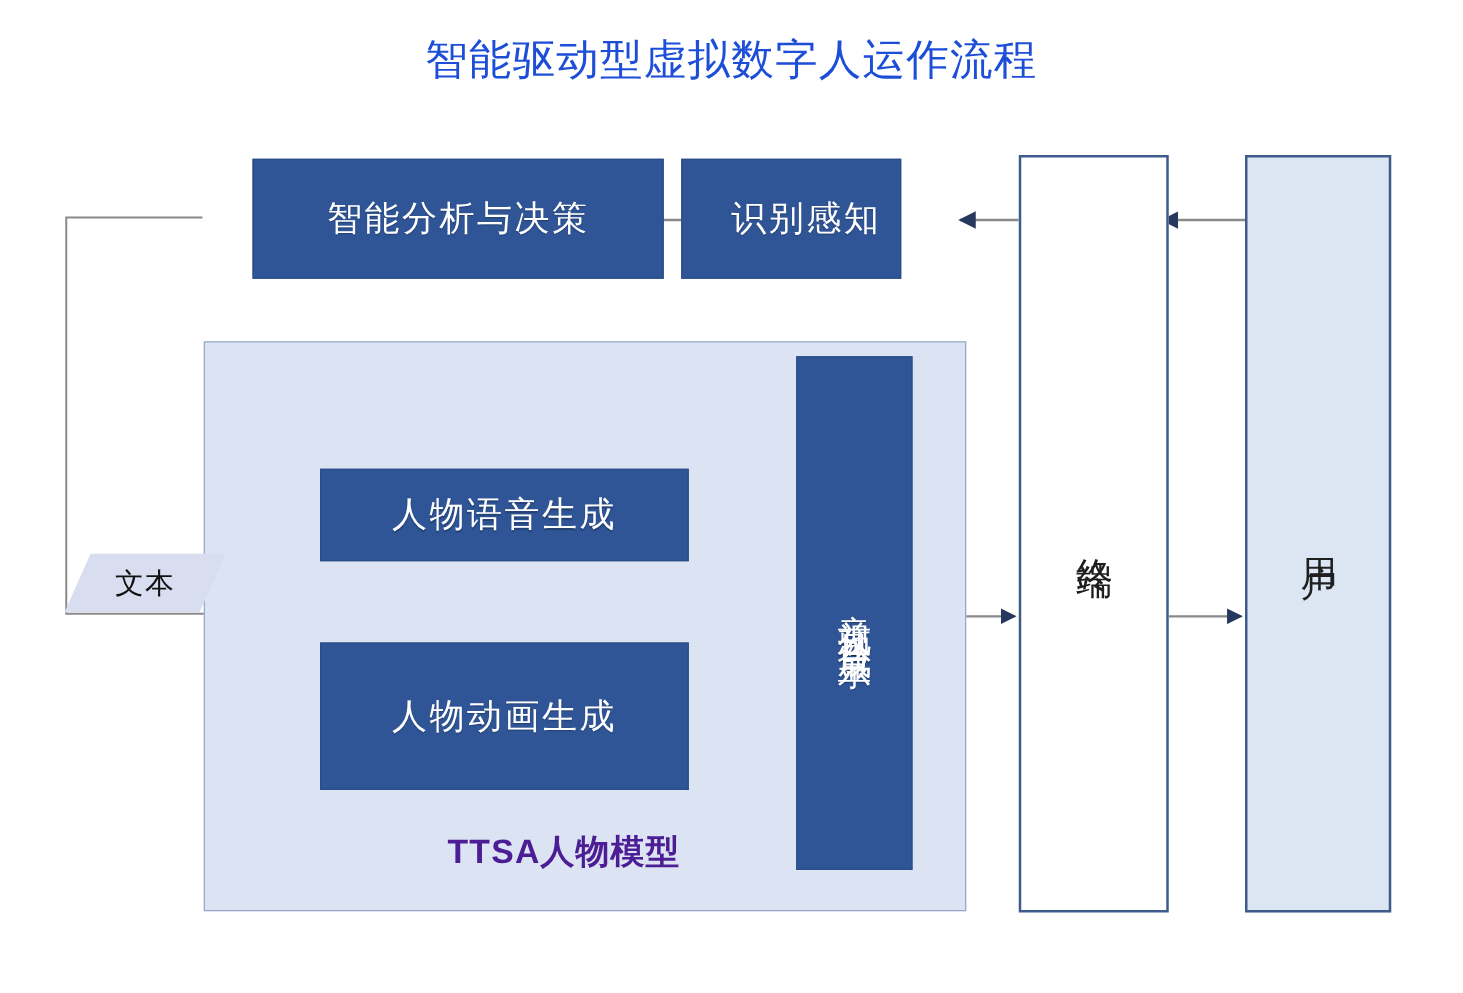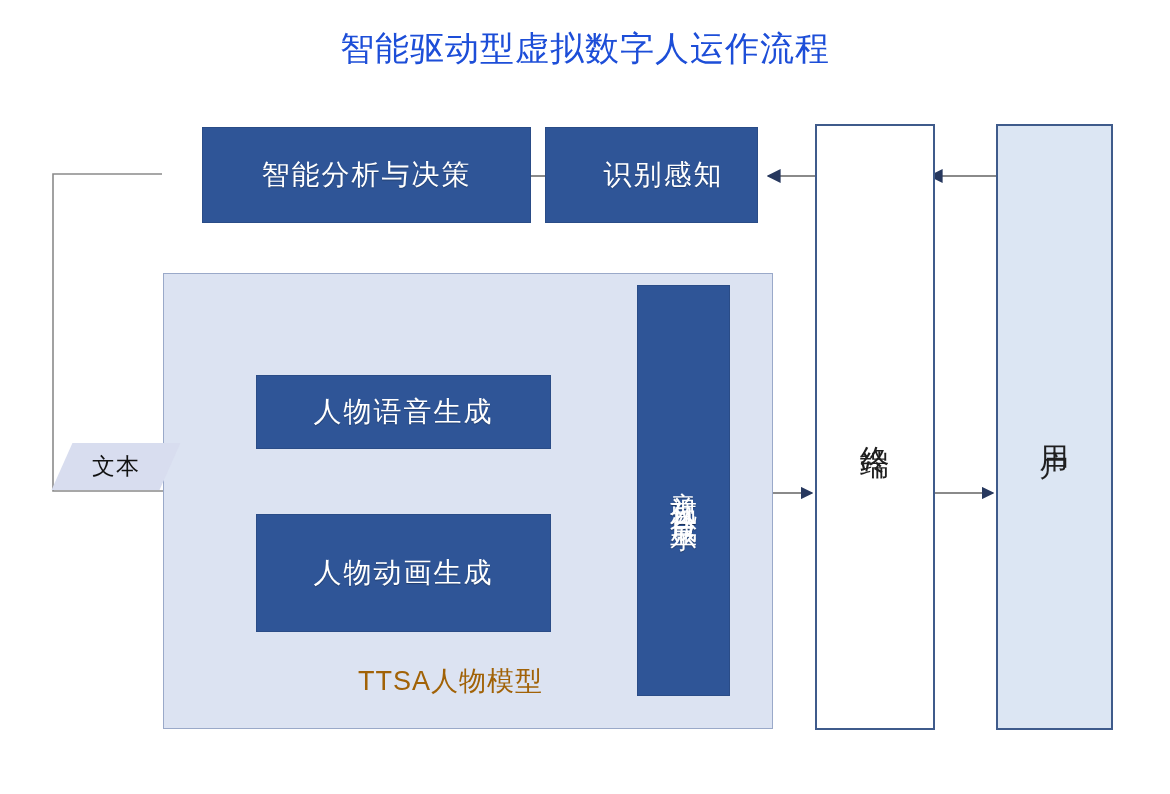--- a/index.html
+++ b/index.html
@@ -62,22 +62,22 @@
   }
   .ttsa-container {
     position: absolute;
     box-sizing: border-box;
     background: #DCE3F2;
     border: 1px solid #9aa9c9;
   }
   .ttsa-label {
     position: absolute;
     font-size: 27px;
-    font-weight: normal;
-    color: #a16207;
+    font-weight: bold;
+    color: #4c1d95;
     letter-spacing: 1px;
     white-space: nowrap;
   }
   .column {
     position: absolute;
     box-sizing: border-box;
     border: 2px solid #3f5b8b;
     display: flex;
     align-items: center;
     justify-content: center;
@@ -169,21 +169,21 @@
 
     <g>
       <line x1="935" y1="493" x2="993" y2="493" stroke="#8A8A8A" stroke-width="1.8" marker-end="url(#arrL)"></line>
     </g>
   </svg>
 
   <div class="node node-blue" style="left:162px; top:127px; width:329px; height:96px;margin-left:40px;">
     <span>智能分析与决策</span>
   </div>
 
-  <div class="node node-blue" style="left:545px; top:127px; width:213px; height:96px;padding-left:24px;">
+  <div class="node node-blue" style="left:545px; top:127px; width:176px; height:96px;padding-left:24px;">
     <span>识别感知</span>
   </div>
 
   <div class="ttsa-container" style="left:163px; top:273px; width:610px; height:456px;"></div>
 
   <div class="node node-blue" style="left:256px; top:356px; width:295px; height:74px;margin-top:19px;">
     <span>人物语音生成</span>
   </div>
 
   <div class="node node-blue" style="left:256px; top:514px; width:295px; height:118px;">

